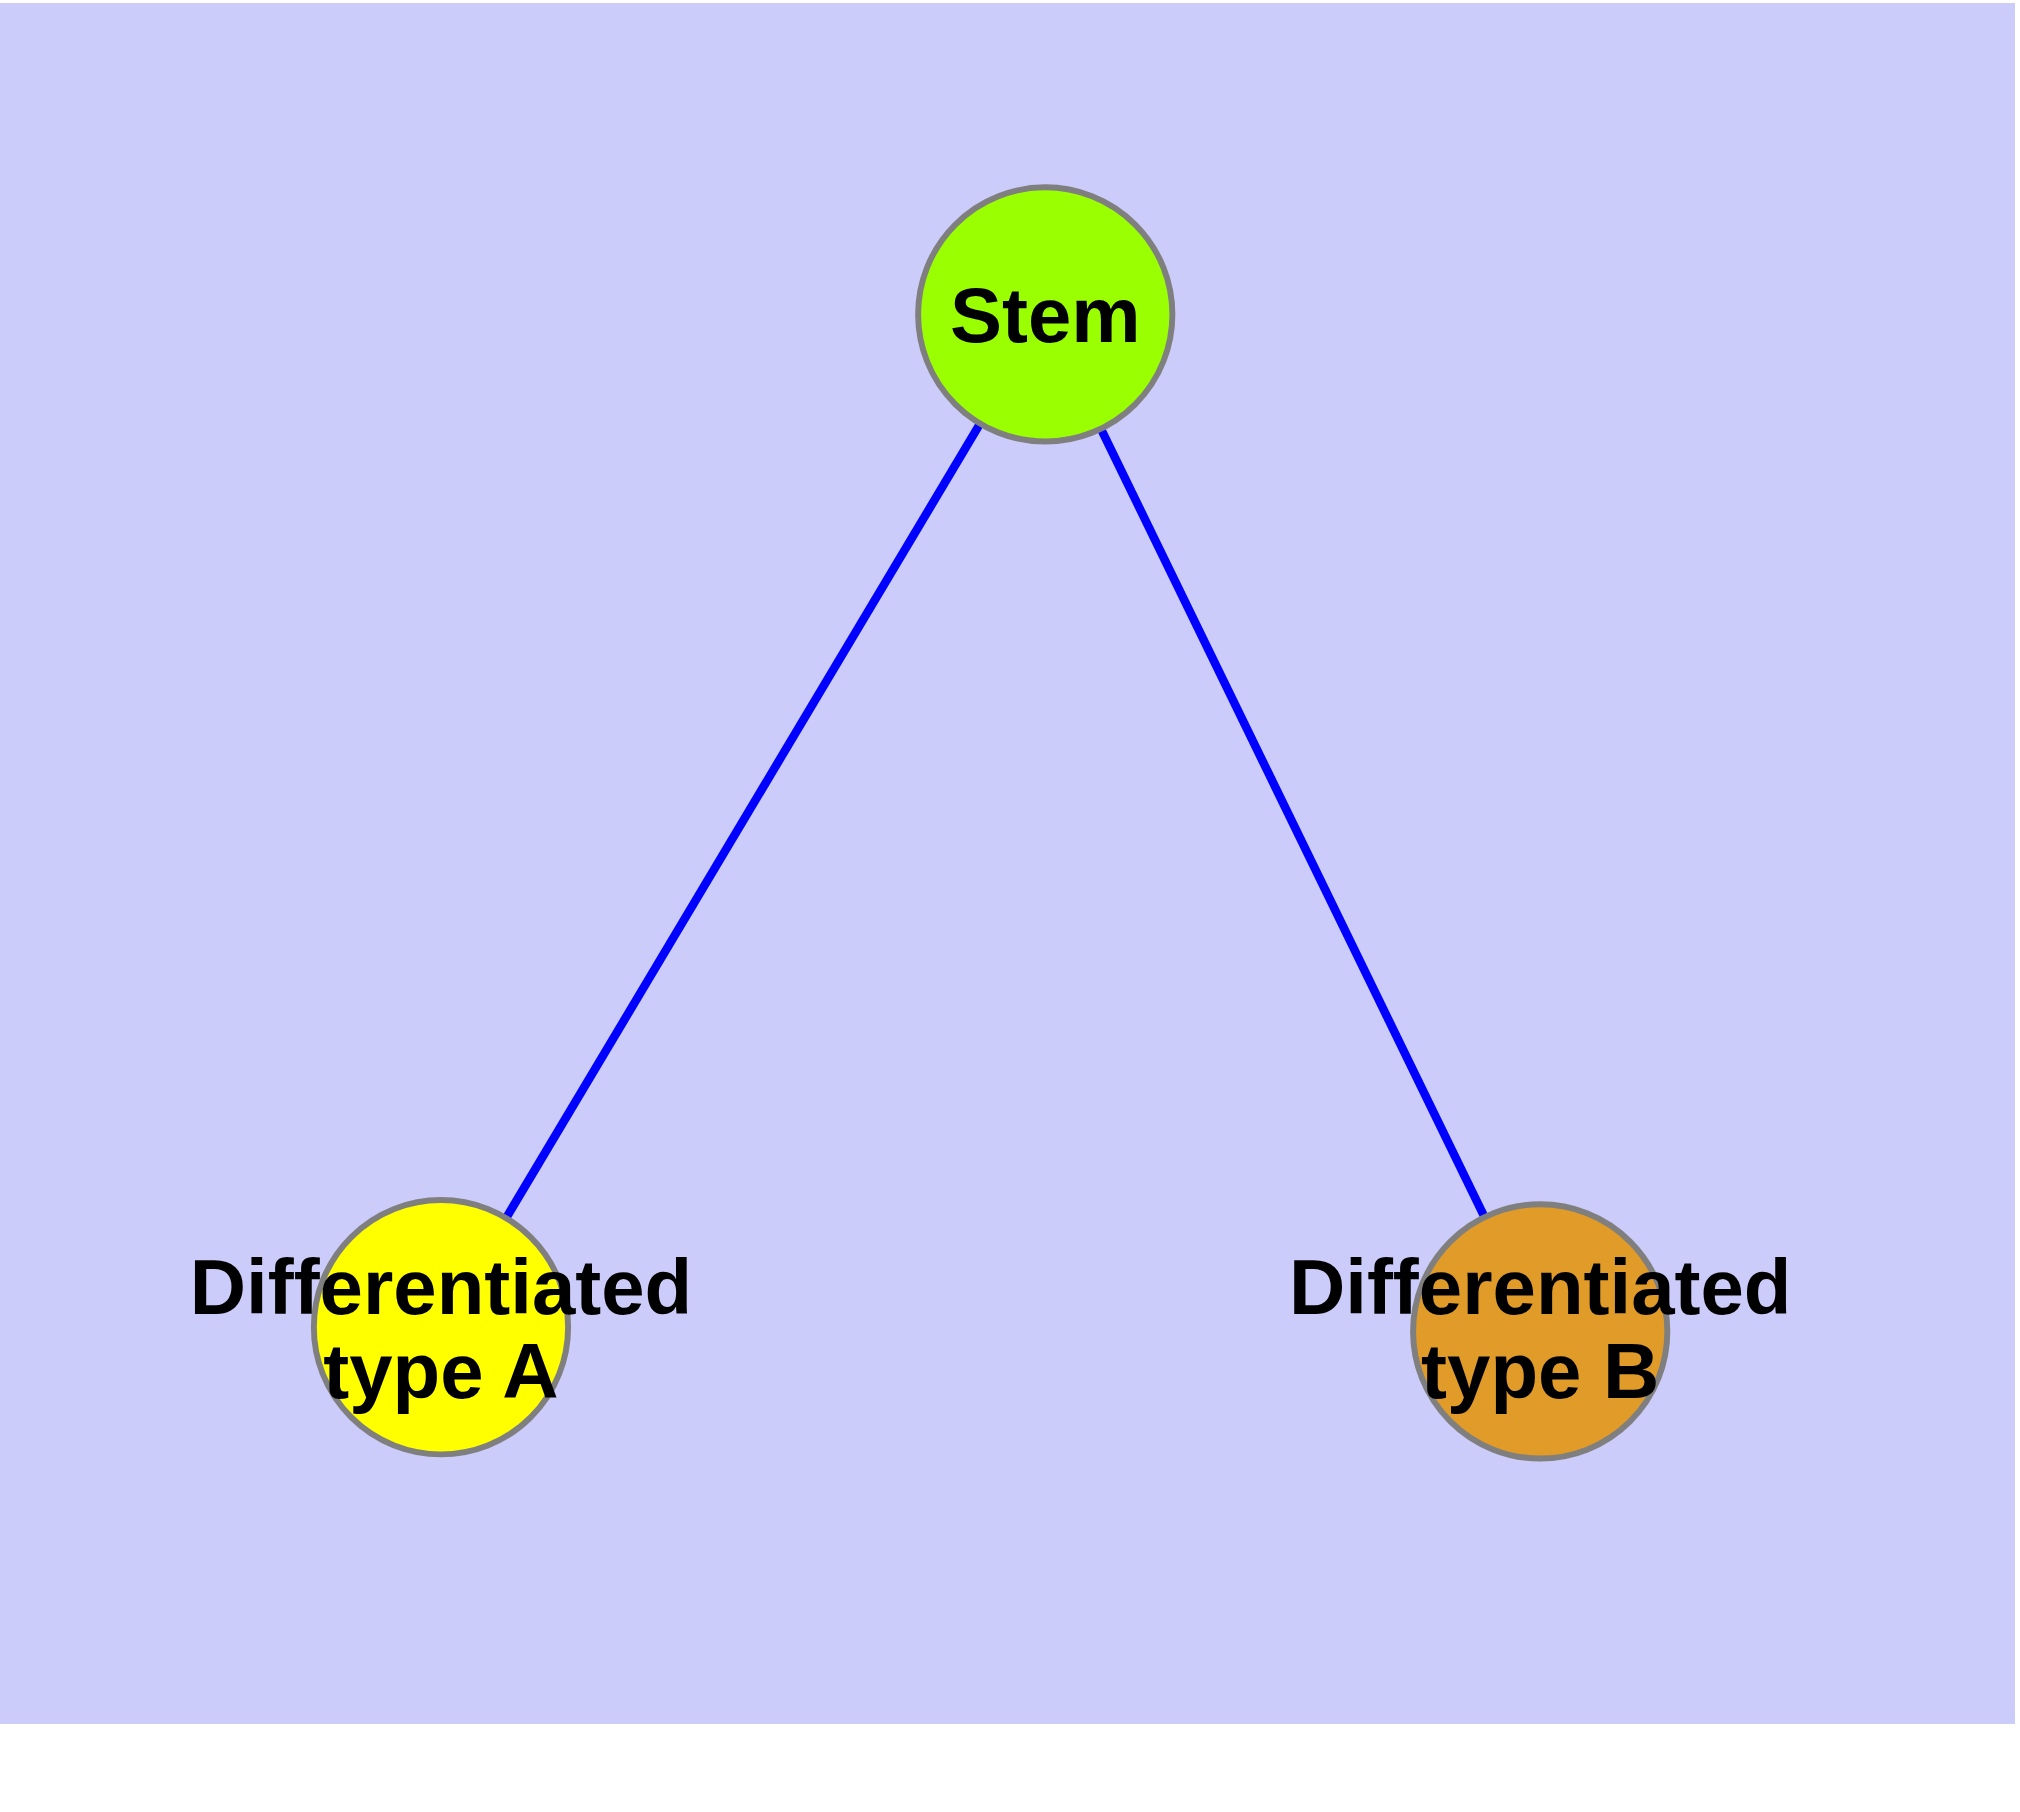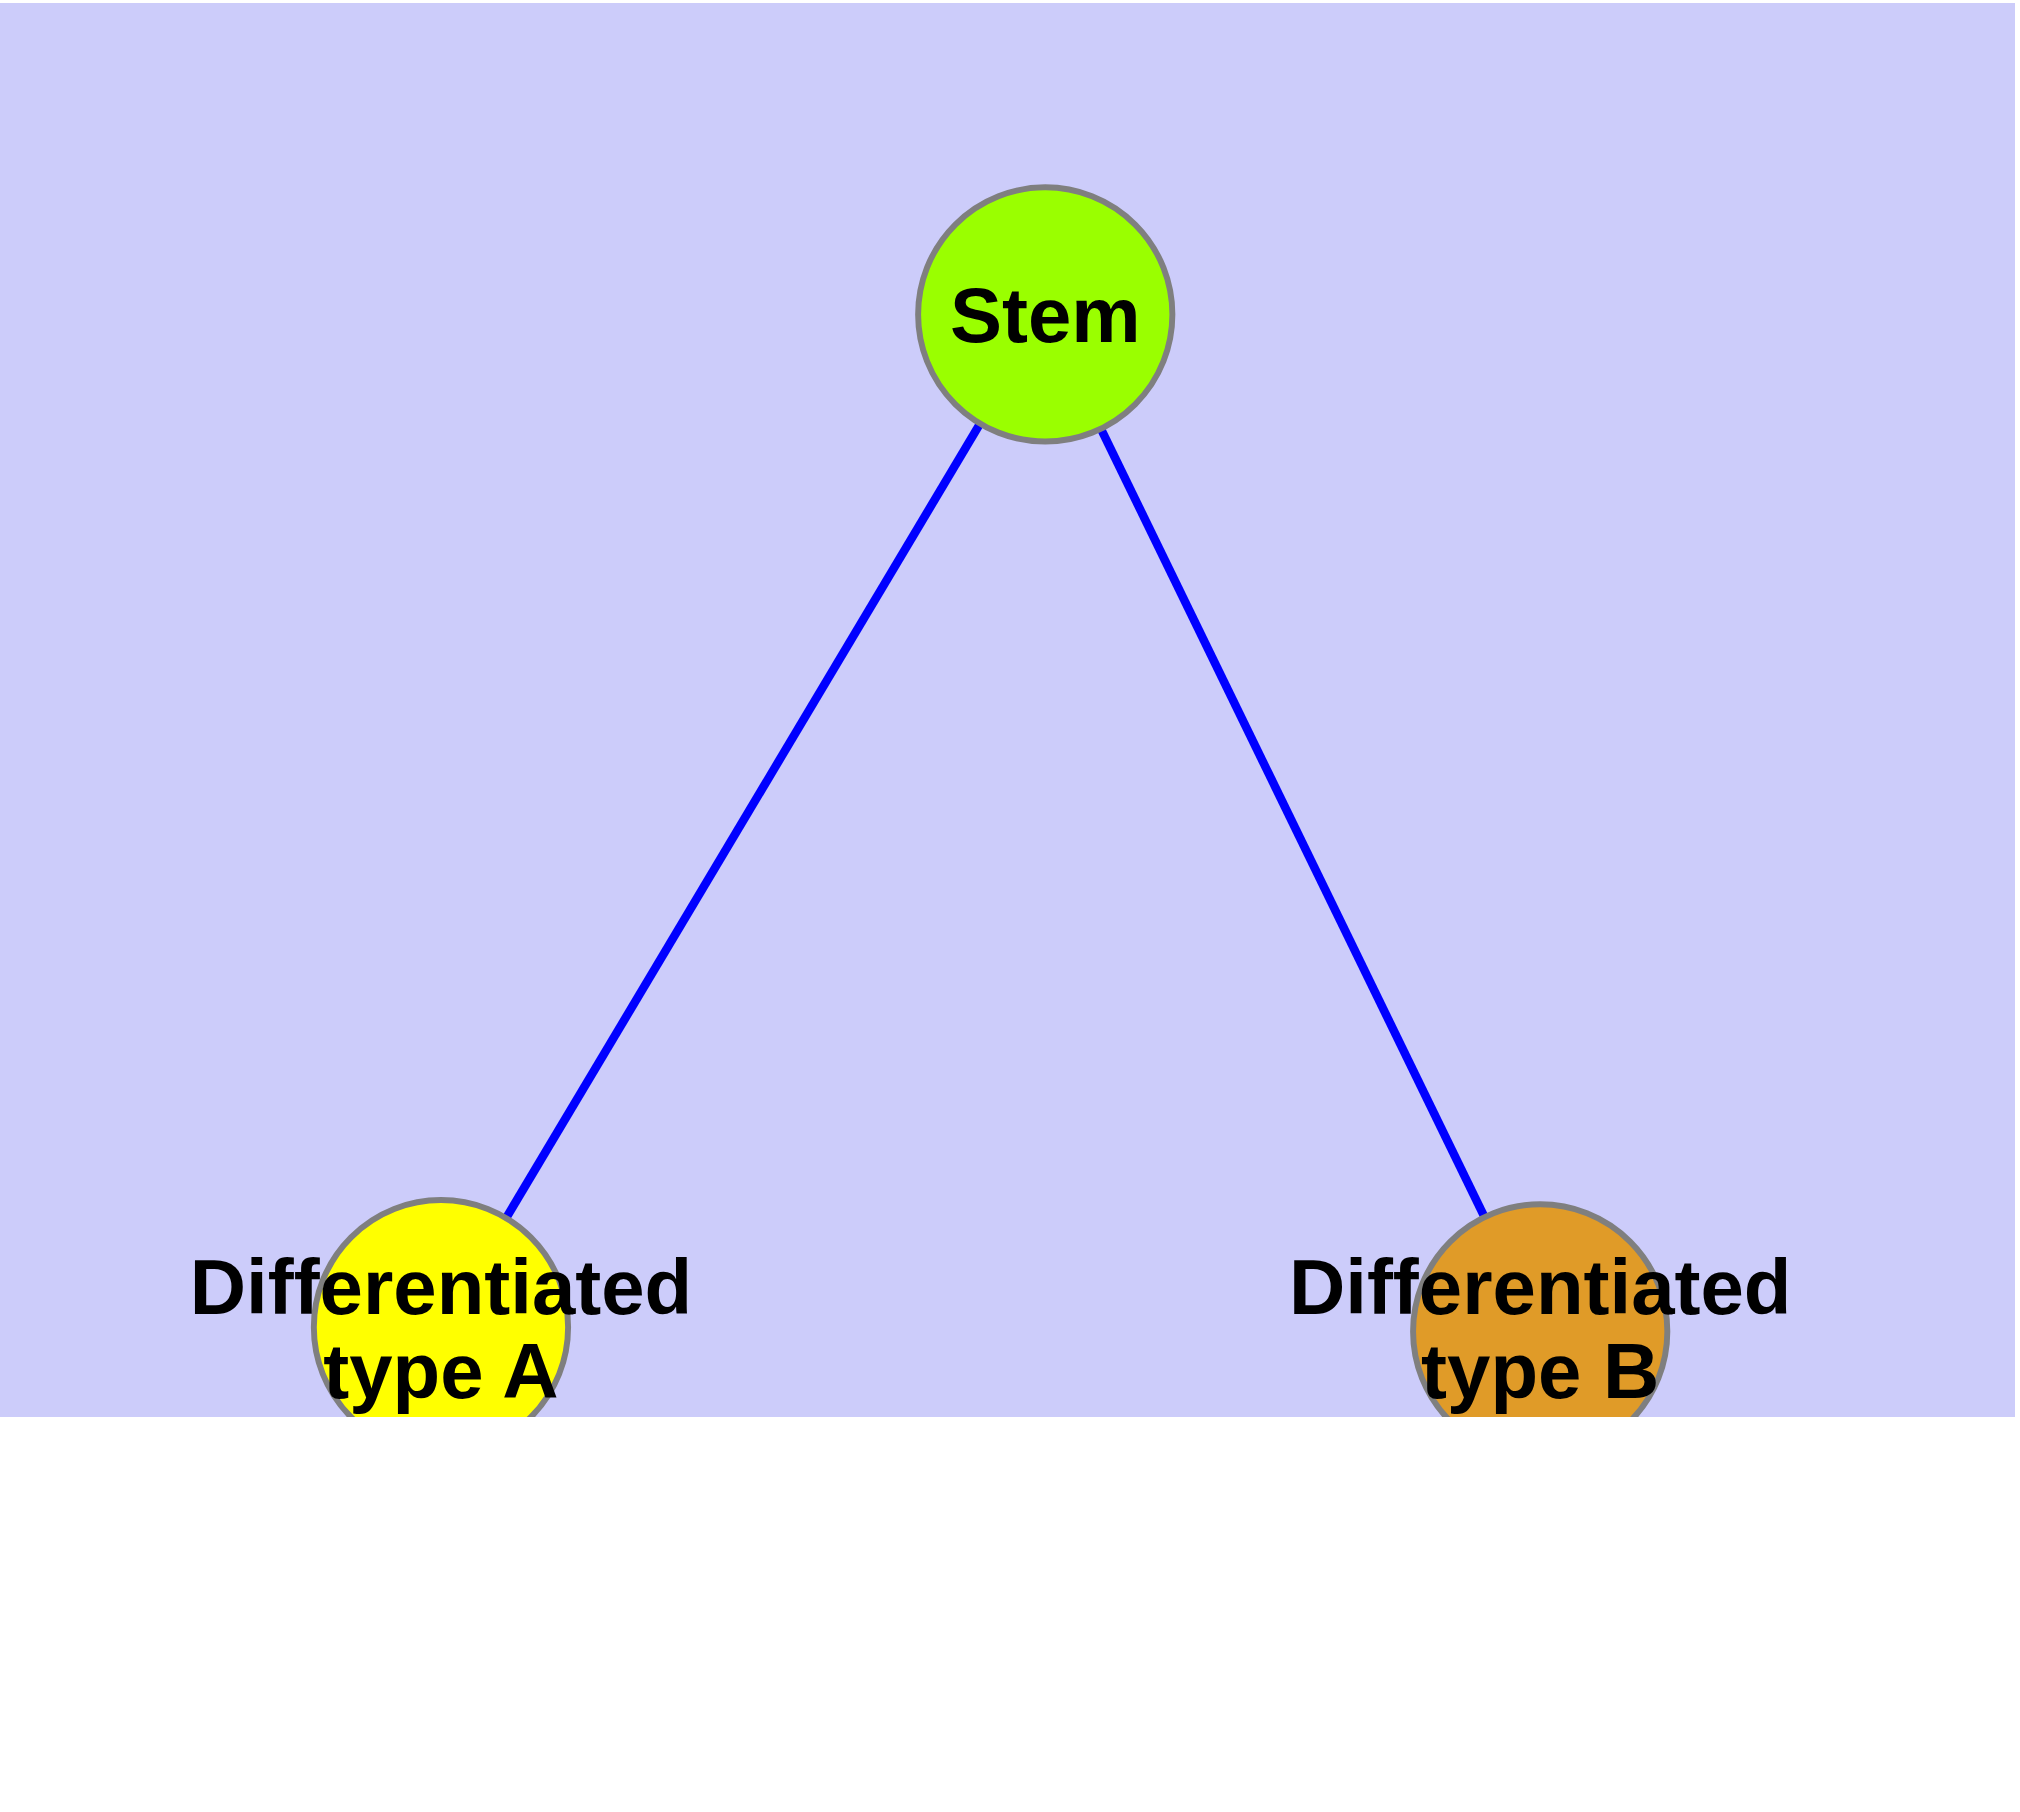--- a/index.html
+++ b/index.html
@@ -3,21 +3,21 @@
 <meta charset="utf-8">
 <style>
   html, body {
     margin: 0;
     padding: 0;
     background: #ffffff;
   }
   #canvas {
     position: relative;
     width: 2021px;
-    height: 1417px;
+    height: 1724px;
     background: #ffffff;
     overflow: hidden;
     font-family: "Liberation Sans", sans-serif;
   }
   #plot-background {
     position: absolute;
     left: 0px;
     top: 3.4px;
     width: 2015px;
     height: 1809px;

